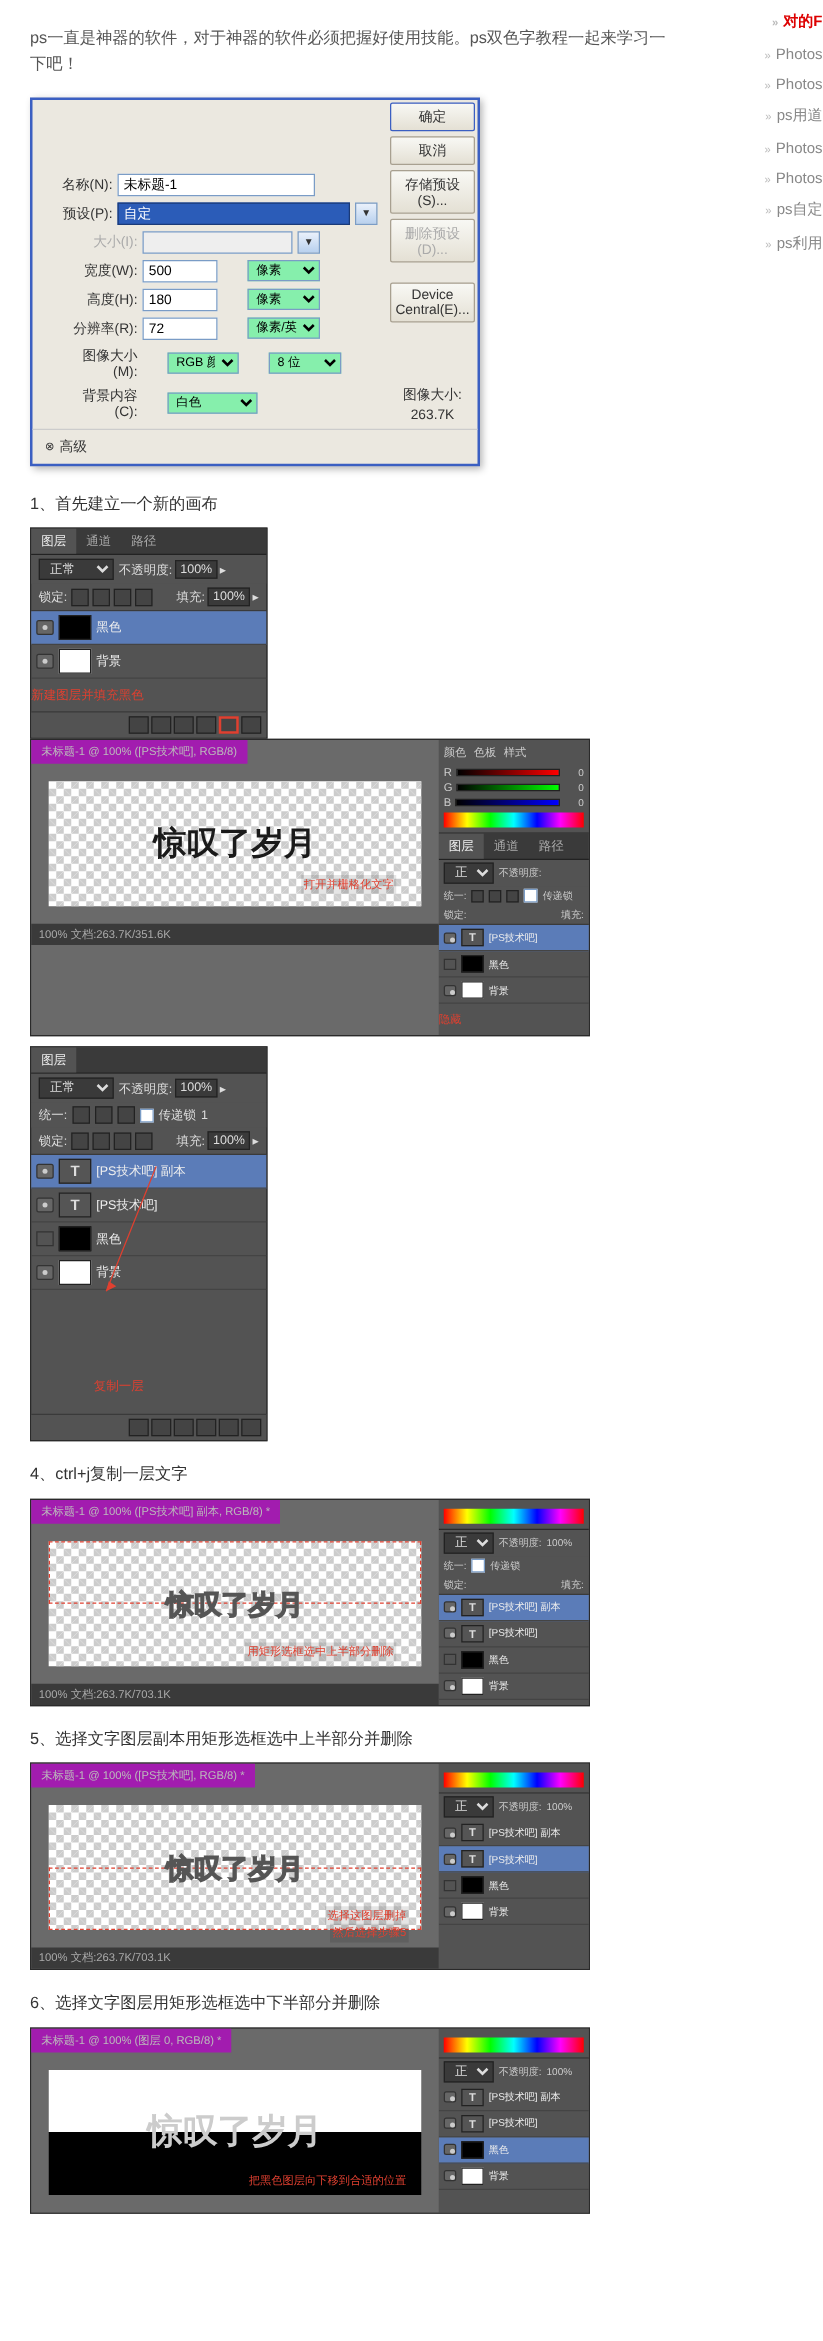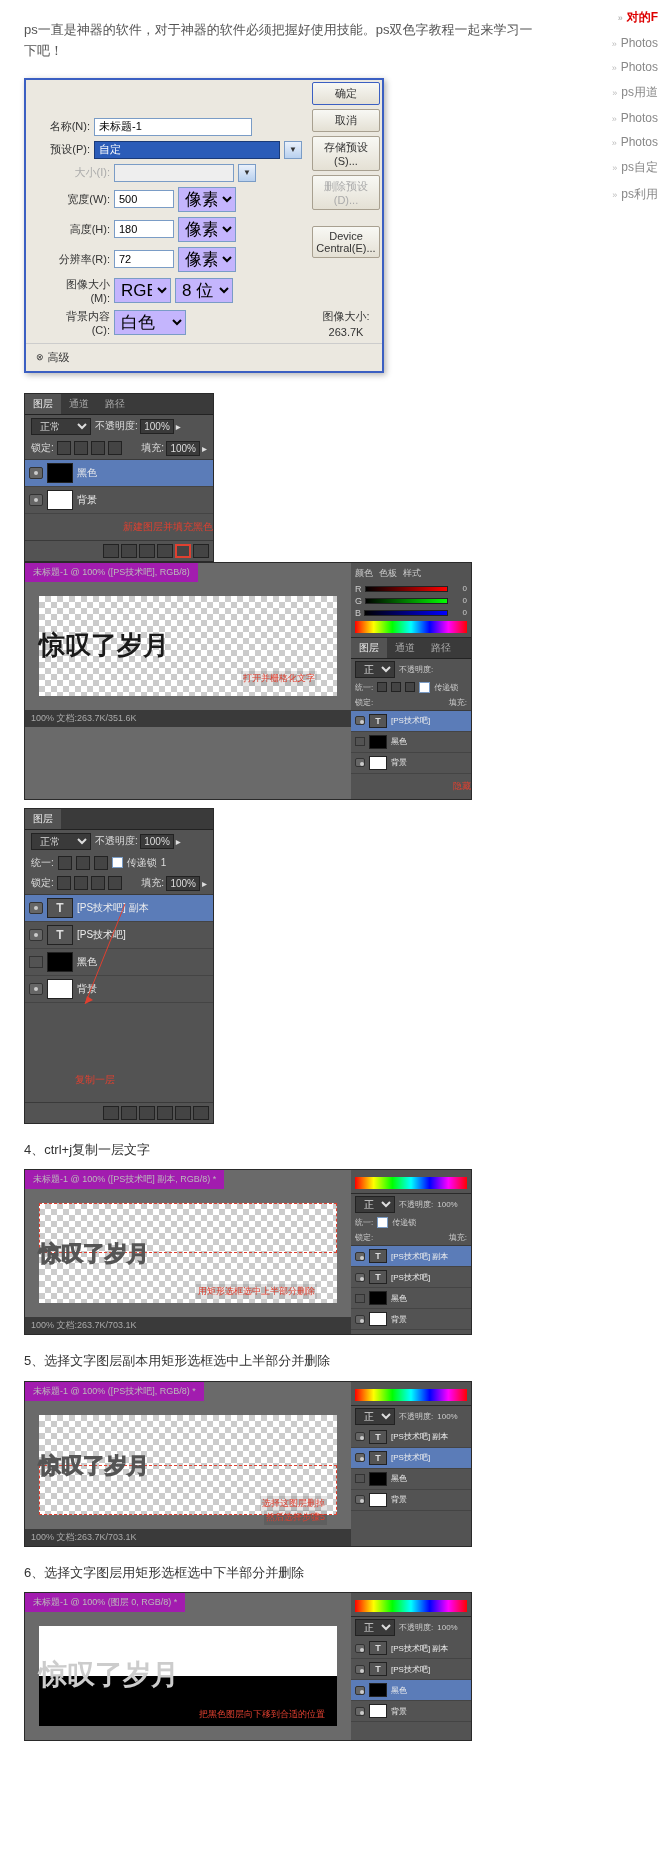--- a/index.html
+++ b/index.html
@@ -19,21 +19,21 @@
 .dialog-body { padding: 2px; display: flex; gap: 10px; align-items: flex-end; }
 .dialog-left { flex: 1; }
 .dialog-right { width: 100px; display: flex; flex-direction: column; gap: 4px; }
 .dialog-row { display: flex; align-items: center; margin-bottom: 5px; gap: 4px; }
 .dialog-label { width: 62px; text-align: right; font-size: 11px; color: #333; }
 .dialog-label.disabled { color: #aaa; }
 .dialog-input { border: 1px solid #7a9cc6; padding: 2px 4px; font-size: 11px; background: #fff; }
 .dialog-input.name { width: 158px; }
 .dialog-input.preset { width: 186px; background: #2b5cb8; color: #fff; border: 1px solid #1a3a78; }
 .dialog-input.num { width: 60px; text-align: left; }
-.dialog-select { border: 1px solid #7a9cc6; padding: 1px 2px; font-size: 17px; background: #c4b5fd; }
+.dialog-select { border: 1px solid #7a9cc6; padding: 1px 2px; font-size: 10px; background: #86efac; margin-left: 20px; }
 .dialog-select.unit { width: 58px; }
 .dialog-select.mode { width: 57px; }
 .dialog-select.bg { width: 72px; }
 .dropdown-btn { width: 18px; height: 18px; background: linear-gradient(to bottom,#eaf1fb,#b8d0ee); border: 1px solid #7a9cc6; display: inline-flex; align-items: center; justify-content: center; font-size: 8px; cursor: pointer; }
 .dialog-btn { background: linear-gradient(to bottom,#f8f8f4,#e4e0d4); border: 1px solid #a8a090; padding: 3px 0; font-size: 11px; text-align: center; cursor: pointer; border-radius: 2px; }
 .dialog-btn.disabled { color: #aaa; }
 .dialog-btn.highlighted { border: 1px solid #3b5fc2; }
 .image-size { text-align: center; font-size: 11px; color: #333; margin-top: 46px; line-height: 1.5; }
 .dialog-footer { border-top: 1px solid #ccc; padding: 6px 10px; display: flex; align-items: center; gap: 4px; }
 .expand-icon { font-size: 9px; }
@@ -55,34 +55,34 @@
 .layer-item { display: flex; align-items: center; padding: 3px 4px; gap: 4px; border-bottom: 1px solid #444; }
 .layer-item.selected { background: #5b7cb8; }
 .eye-icon { width: 14px; height: 12px; background: #666; border: 1px solid #333; border-radius: 2px; position: relative; }
 .eye-icon::after { content: ''; position: absolute; width: 4px; height: 4px; background: #ccc; border-radius: 50%; top: 3px; left: 4px; }
 .layer-thumb { width: 26px; height: 20px; border: 1px solid #222; }
 .layer-thumb.black { background: #000; }
 .layer-thumb.white { background: #fff; }
 .layer-thumb.text { background: #555; color: #ddd; display: flex; align-items: center; justify-content: center; font-size: 12px; font-weight: bold; }
 .layer-name { font-size: 10px; color: #eee; }
 .layer-name.italic { }
-.red-annotation { color: #e04030; font-size: 10px; text-align: right; padding: 6px 0; }
+.red-annotation { color: #e04030; font-size: 10px; text-align: left; padding: 6px 0; }
 .layers-footer { display: flex; justify-content: flex-end; padding: 3px 4px; gap: 2px; background: #535353; border-top: 1px solid #3a3a3a; }
 .footer-icon { width: 16px; height: 14px; background: #444; border: 1px solid #222; }
 .footer-icon.highlighted { border: 2px solid #e04030; }
 
 
 .workspace { background: #535353; border: 1px solid #2a2a2a; margin-bottom: 8px; width: 448px; position: relative; font-size: 10px; color: #ccc; }
 .ws-with-panels { display: flex; }
 .ws-canvas-area { flex: 1; background: #6a6a6a; position: relative; }
 .ws-title-tab { background: #a21caf; padding: 3px 8px; font-size: 9px; color: #bbb; display: inline-block; }
 .ws-canvas { margin: 14px; position: relative; }
 .ws-canvas.checker { background-image: linear-gradient(45deg,#ccc 25%,transparent 25%),linear-gradient(-45deg,#ccc 25%,transparent 25%),linear-gradient(45deg,transparent 75%,#ccc 75%),linear-gradient(-45deg,transparent 75%,#ccc 75%); background-size: 12px 12px; background-position: 0 0,0 6px,6px -6px,-6px 0; background-color: #fff; height: 100px; }
 .ws-canvas.split { background: linear-gradient(to bottom, #fff 50%, #000 50%); height: 100px; }
-.ws-text-content { position: absolute; width: 100%; text-align: left; font-family: Liberation Mono, monospace; font-weight: bold; }
+.ws-text-content { position: absolute; width: 100%; text-align: center; font-family: Liberation Mono, monospace; font-weight: bold; }
 .ws-text-content.dark { color: #1a1a1a; font-size: 26px; top: 32px; }
 .ws-text-content.outline { color: #555; font-size: 22px; top: 36px; -webkit-text-stroke: 1px #555; -webkit-text-fill-color: transparent; }
 .ws-text-content.split-text { font-size: 28px; top: 30px; }
 .red-sel-box { position: absolute; border: 1px dashed #e04030; }
 .red-label { position: absolute; color: #e04030; font-size: 9px; background: rgba(0,0,0,0.1); padding: 1px 2px; }
 .ws-status { background: #3a3a3a; padding: 2px 6px; font-size: 9px; color: #aaa; }
 .ws-side-panels { width: 120px; background: #4a4a4a; display: flex; flex-direction: column; }
 .color-panel { padding: 4px; background: #535353; border-bottom: 1px solid #2a2a2a; }
 .color-tabs { display: flex; gap: 6px; font-size: 9px; margin-bottom: 4px; }
 .rgb-slider { display: flex; align-items: center; gap: 3px; font-size: 9px; margin-bottom: 2px; }
@@ -168,20 +168,21 @@
           <div>263.7K</div>
         </div>
       </div>
     </div>
     <div class="dialog-footer">
       <span class="expand-icon">⊗</span>
       <span>高级</span>
     </div>
   </div>
 
+  <p class="step-text">1、首先建立一个新的画布</p>
 
   <div class="layers-panel">
     <div class="layers-tabs">
       <div class="layers-tab active">图层</div>
       <div class="layers-tab">通道</div>
       <div class="layers-tab">路径</div>
     </div>
     <div class="layers-row">
       <select class="layers-select"><option>正常</option></select>
       <div class="layers-slider">

